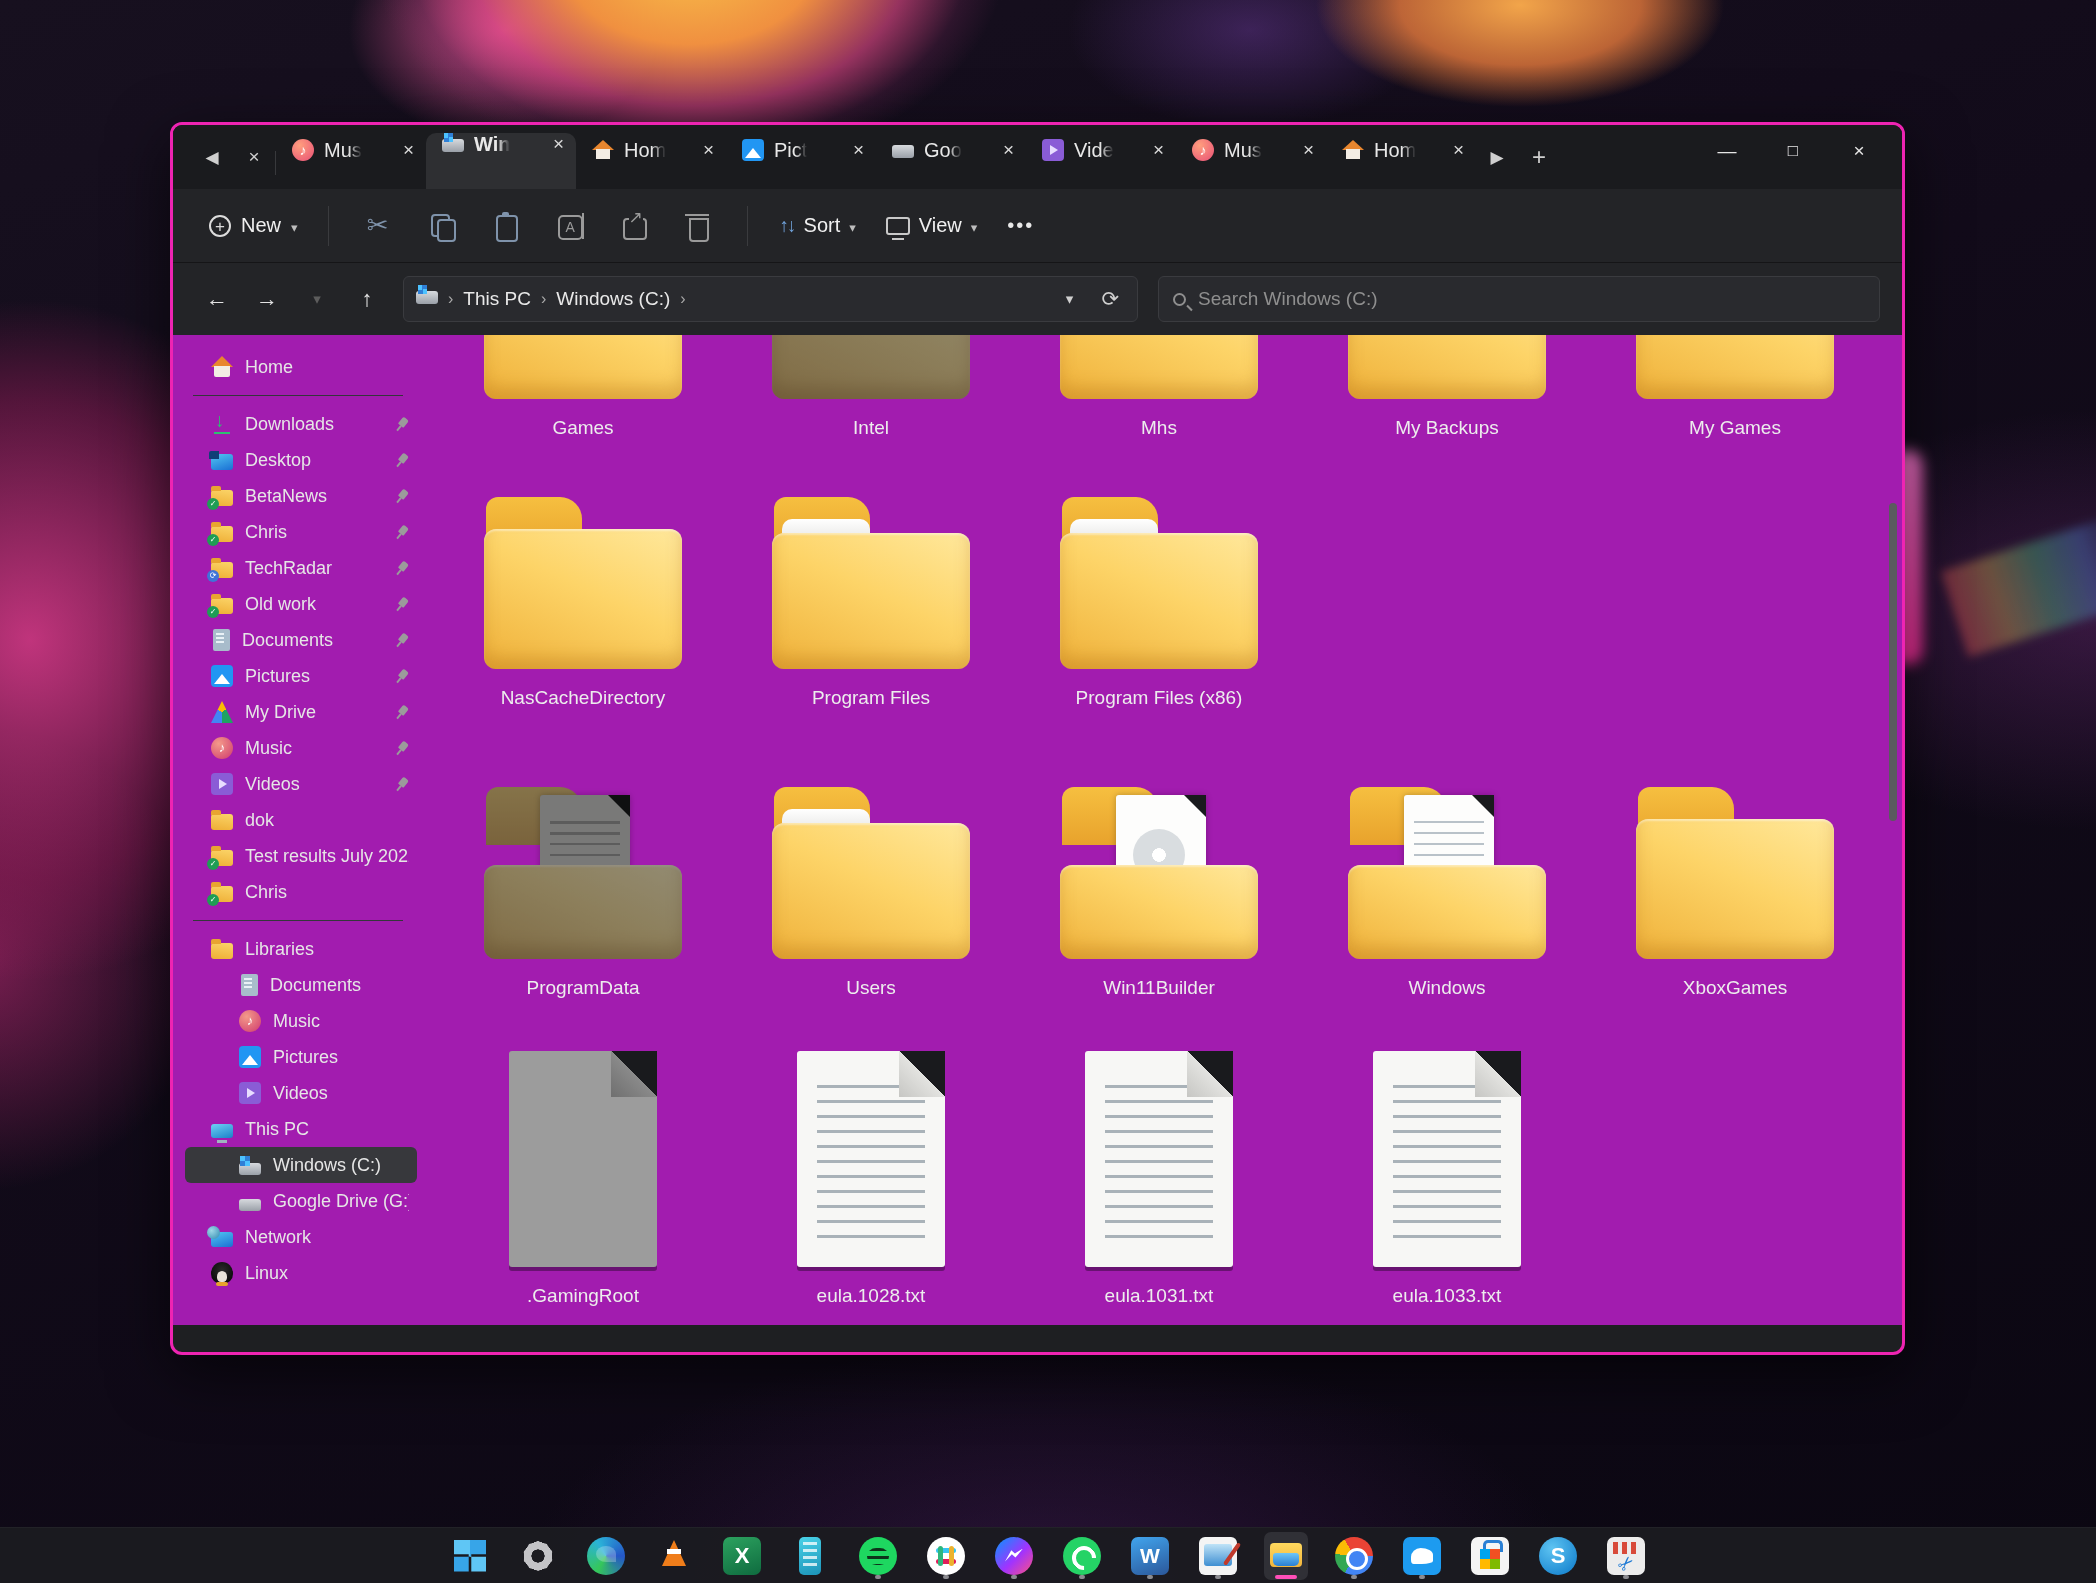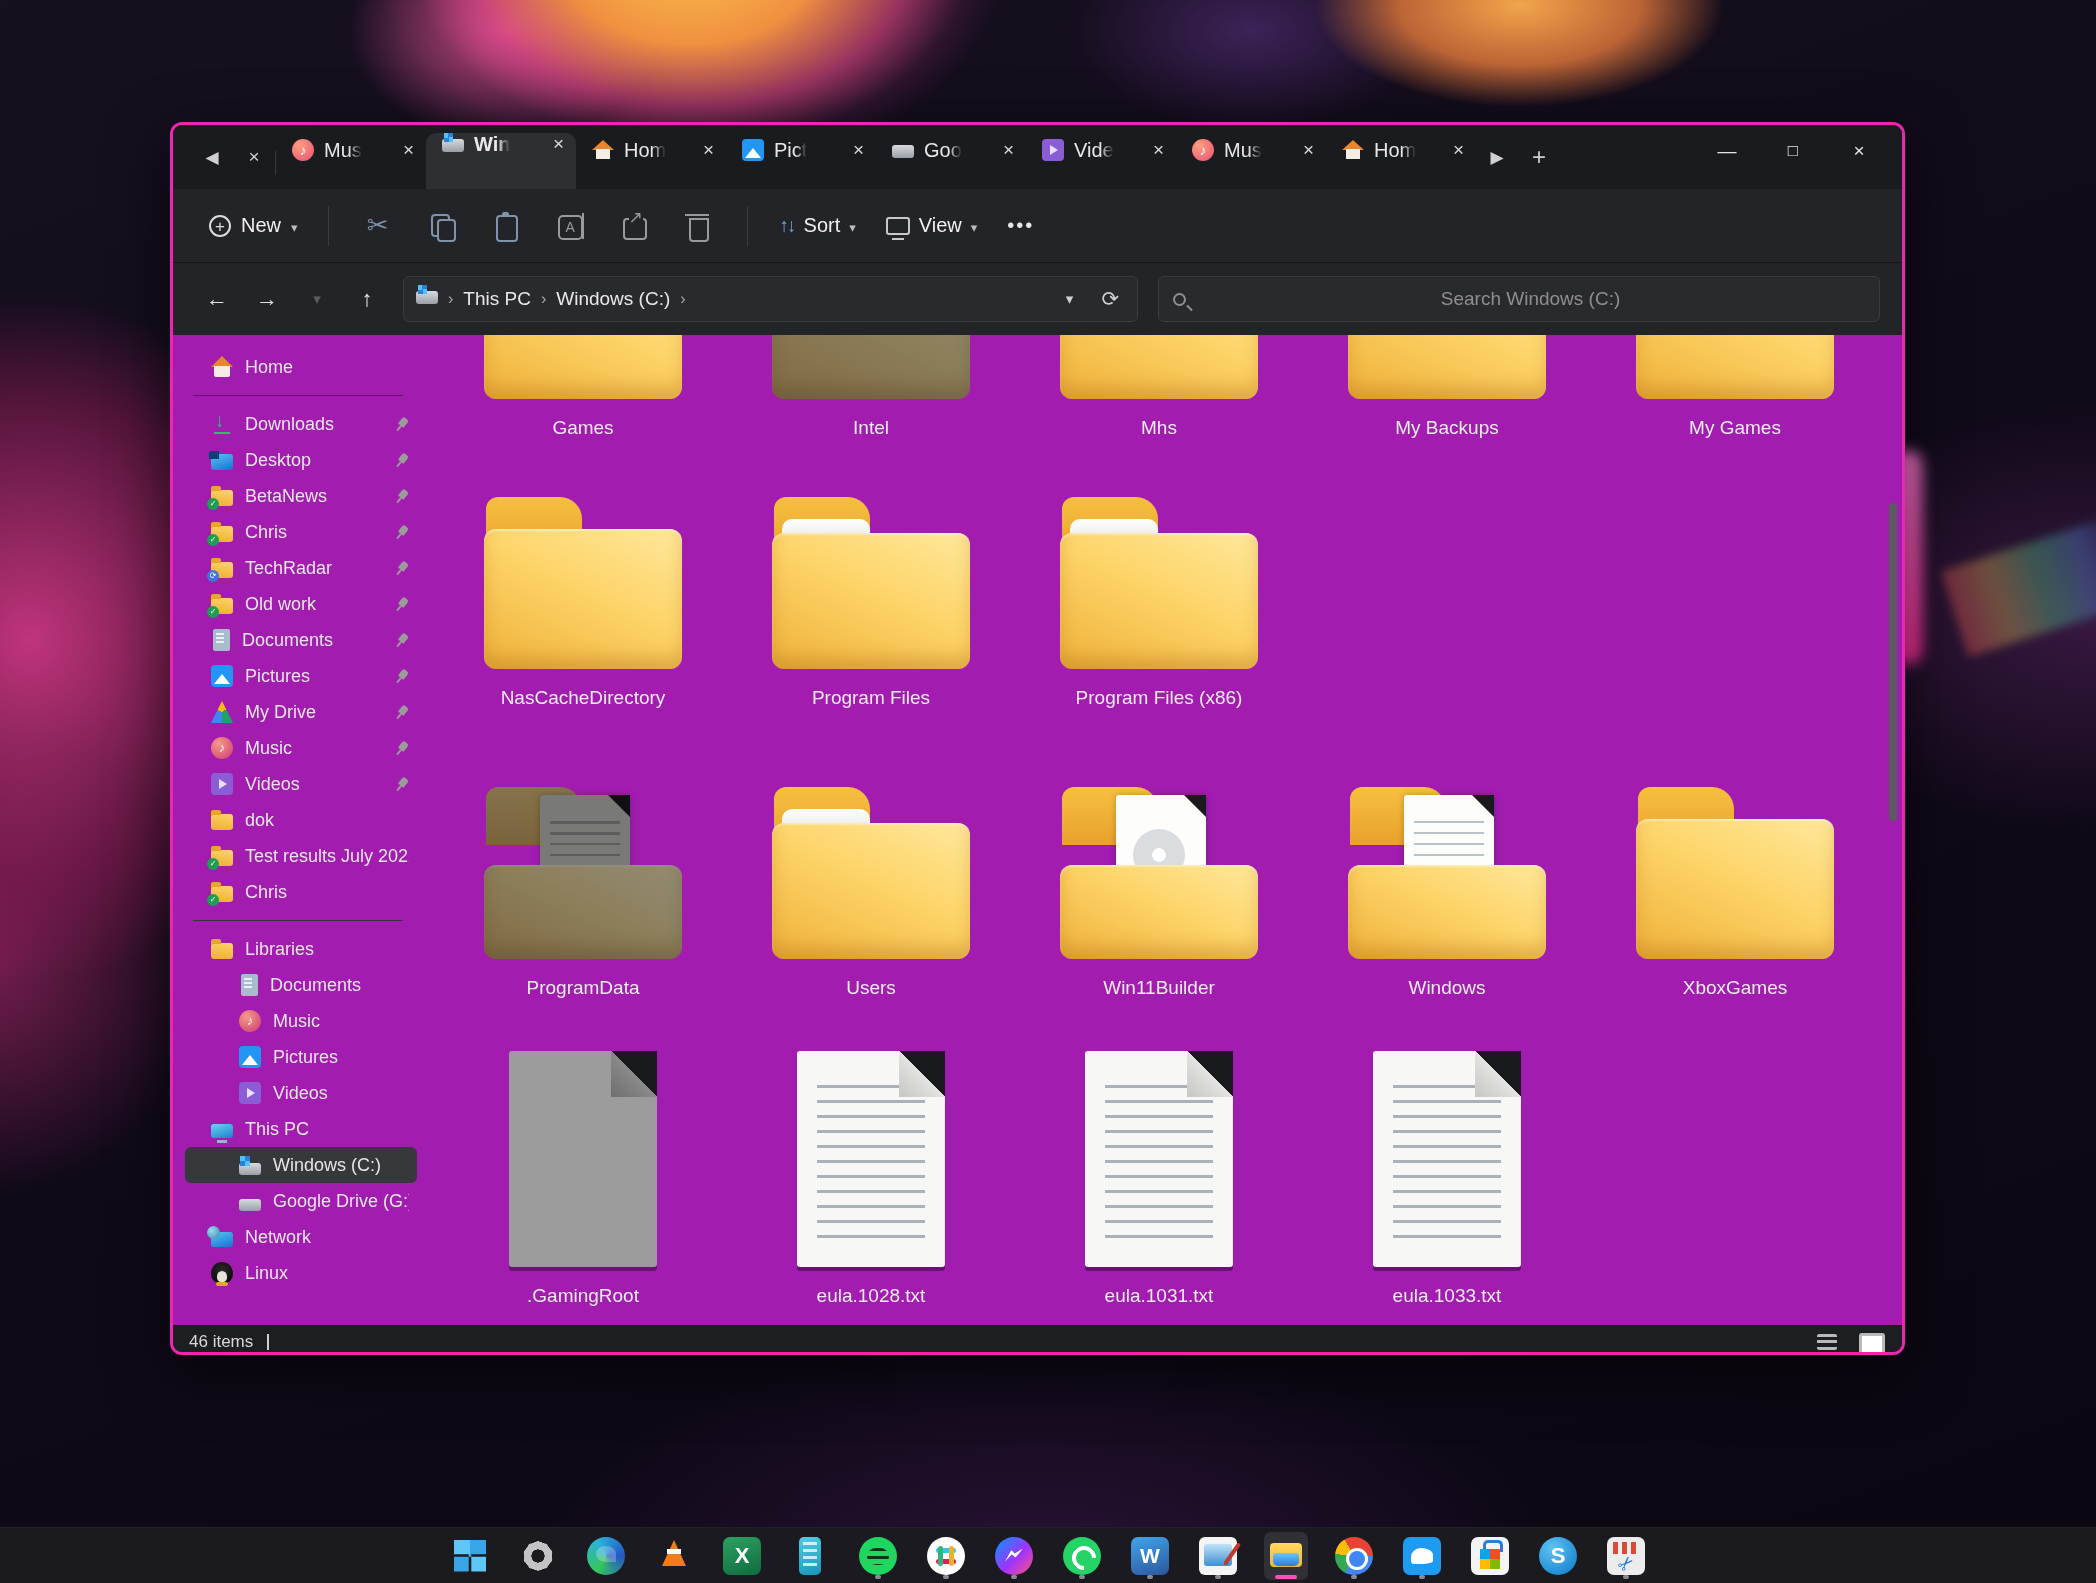--- a/index.html
+++ b/index.html
@@ -88,21 +88,21 @@
     display:flex;align-items:center;padding:0 12px;gap:10px;margin-left:8px;}
   .addr-crumbs{display:flex;align-items:center;gap:10px;color:#e9e9e9;font-size:19px;flex:1;}
   .crumb-sep{color:#a8a8a8;font-size:16px;}
   .addr-right{display:flex;align-items:center;gap:16px;color:#cfcfcf;}
   .mini{background:none;border:none;color:#cfcfcf;font-size:15px;}
   .mini.refresh{font-size:21px;}
   .search-box{margin-left:14px;flex:1;height:46px;background:#292a2e;border:1px solid #3a3b3f;border-radius:6px;
     display:flex;align-items:center;padding:0 14px;gap:10px;}
   .mag{width:13px;height:13px;border:2px solid #8f8f8f;border-radius:50%;position:relative;flex:none;}
   .mag::after{content:"";position:absolute;left:11px;top:12px;width:7px;height:2px;background:#8f8f8f;transform:rotate(45deg);}
-  .search-box input{flex:1;background:none;border:none;outline:none;color:#f0abfc;font-size:19px;text-align:center;}
+  .search-box input{flex:1;background:none;border:none;outline:none;color:#f0abfc;font-size:19px;}
   .search-box input::placeholder{color:#8f8f8f;}
 
   
   .wbody{position:relative;height:990px;background:#a21caf;display:flex;}
   .sidebar{width:250px;flex:none;padding:14px 6px 0 12px;overflow:hidden;}
   .srow{display:flex;align-items:center;gap:12px;height:36px;border-radius:6px;padding:0 8px 0 26px;color:#e6e6e6;font-size:18px;position:relative;}
   .srow.ind1{padding-left:54px;}
   .srow.sel{background:#37383c;}
   .srow .slabel{white-space:nowrap;overflow:hidden;}
   .pin{margin-left:auto;width:15px;height:15px;position:relative;transform:rotate(40deg);flex:none;}
@@ -671,28 +671,20 @@
             <div class="fname">eula.1033.txt</div>
           </div>
         </div>
       </div>
 
       <div class="vscroll">
         <div class="vthumb"></div>
       </div>
     </div>
 
-    <div class="statusbar">
-      <span>46 items</span>
-      <span class="cursorbar"></span>
-      <div class="sb-right">
-        <button class="sb-btn ic-list"></button>
-        <button class="sb-btn ic-bigview"></button>
-      </div>
-    </div>
   </div>
 
   <div class="taskbar">
     <button class="tb-item">
         <span class="tbi tbi-start"></span>
       </button>
     <button class="tb-item">
         <span class="tbi tbi-settings"></span>
       </button>
     <button class="tb-item">

